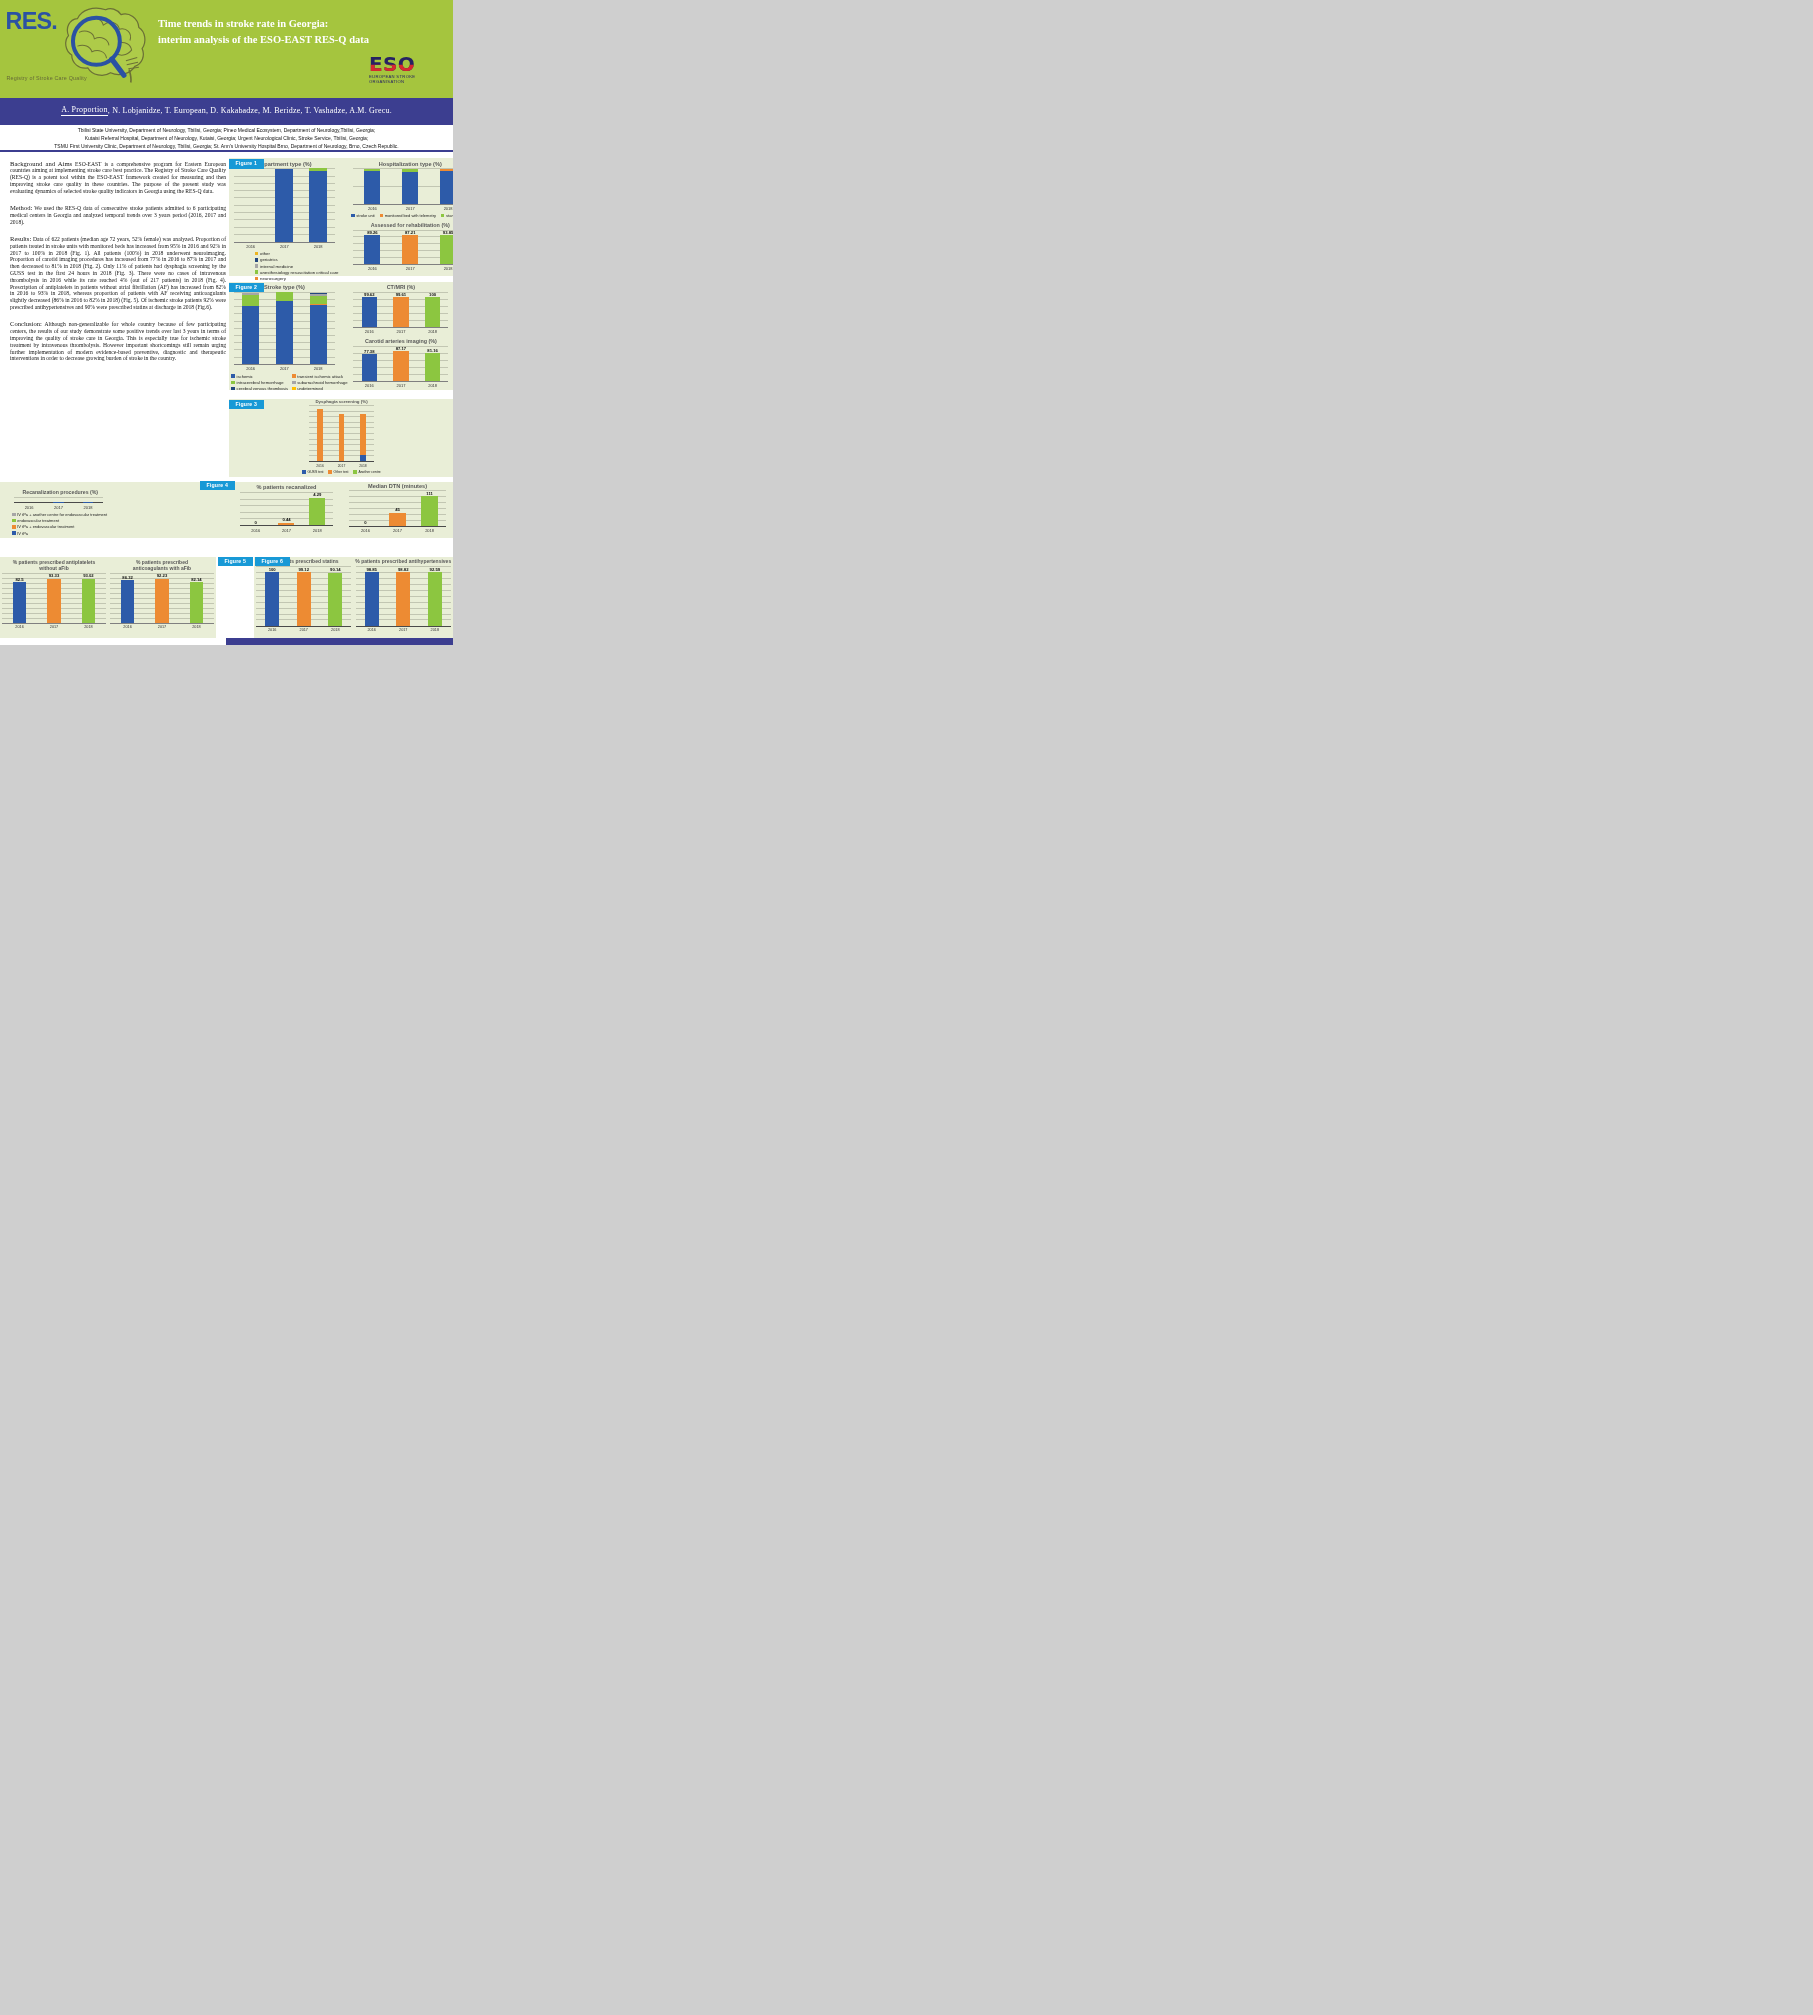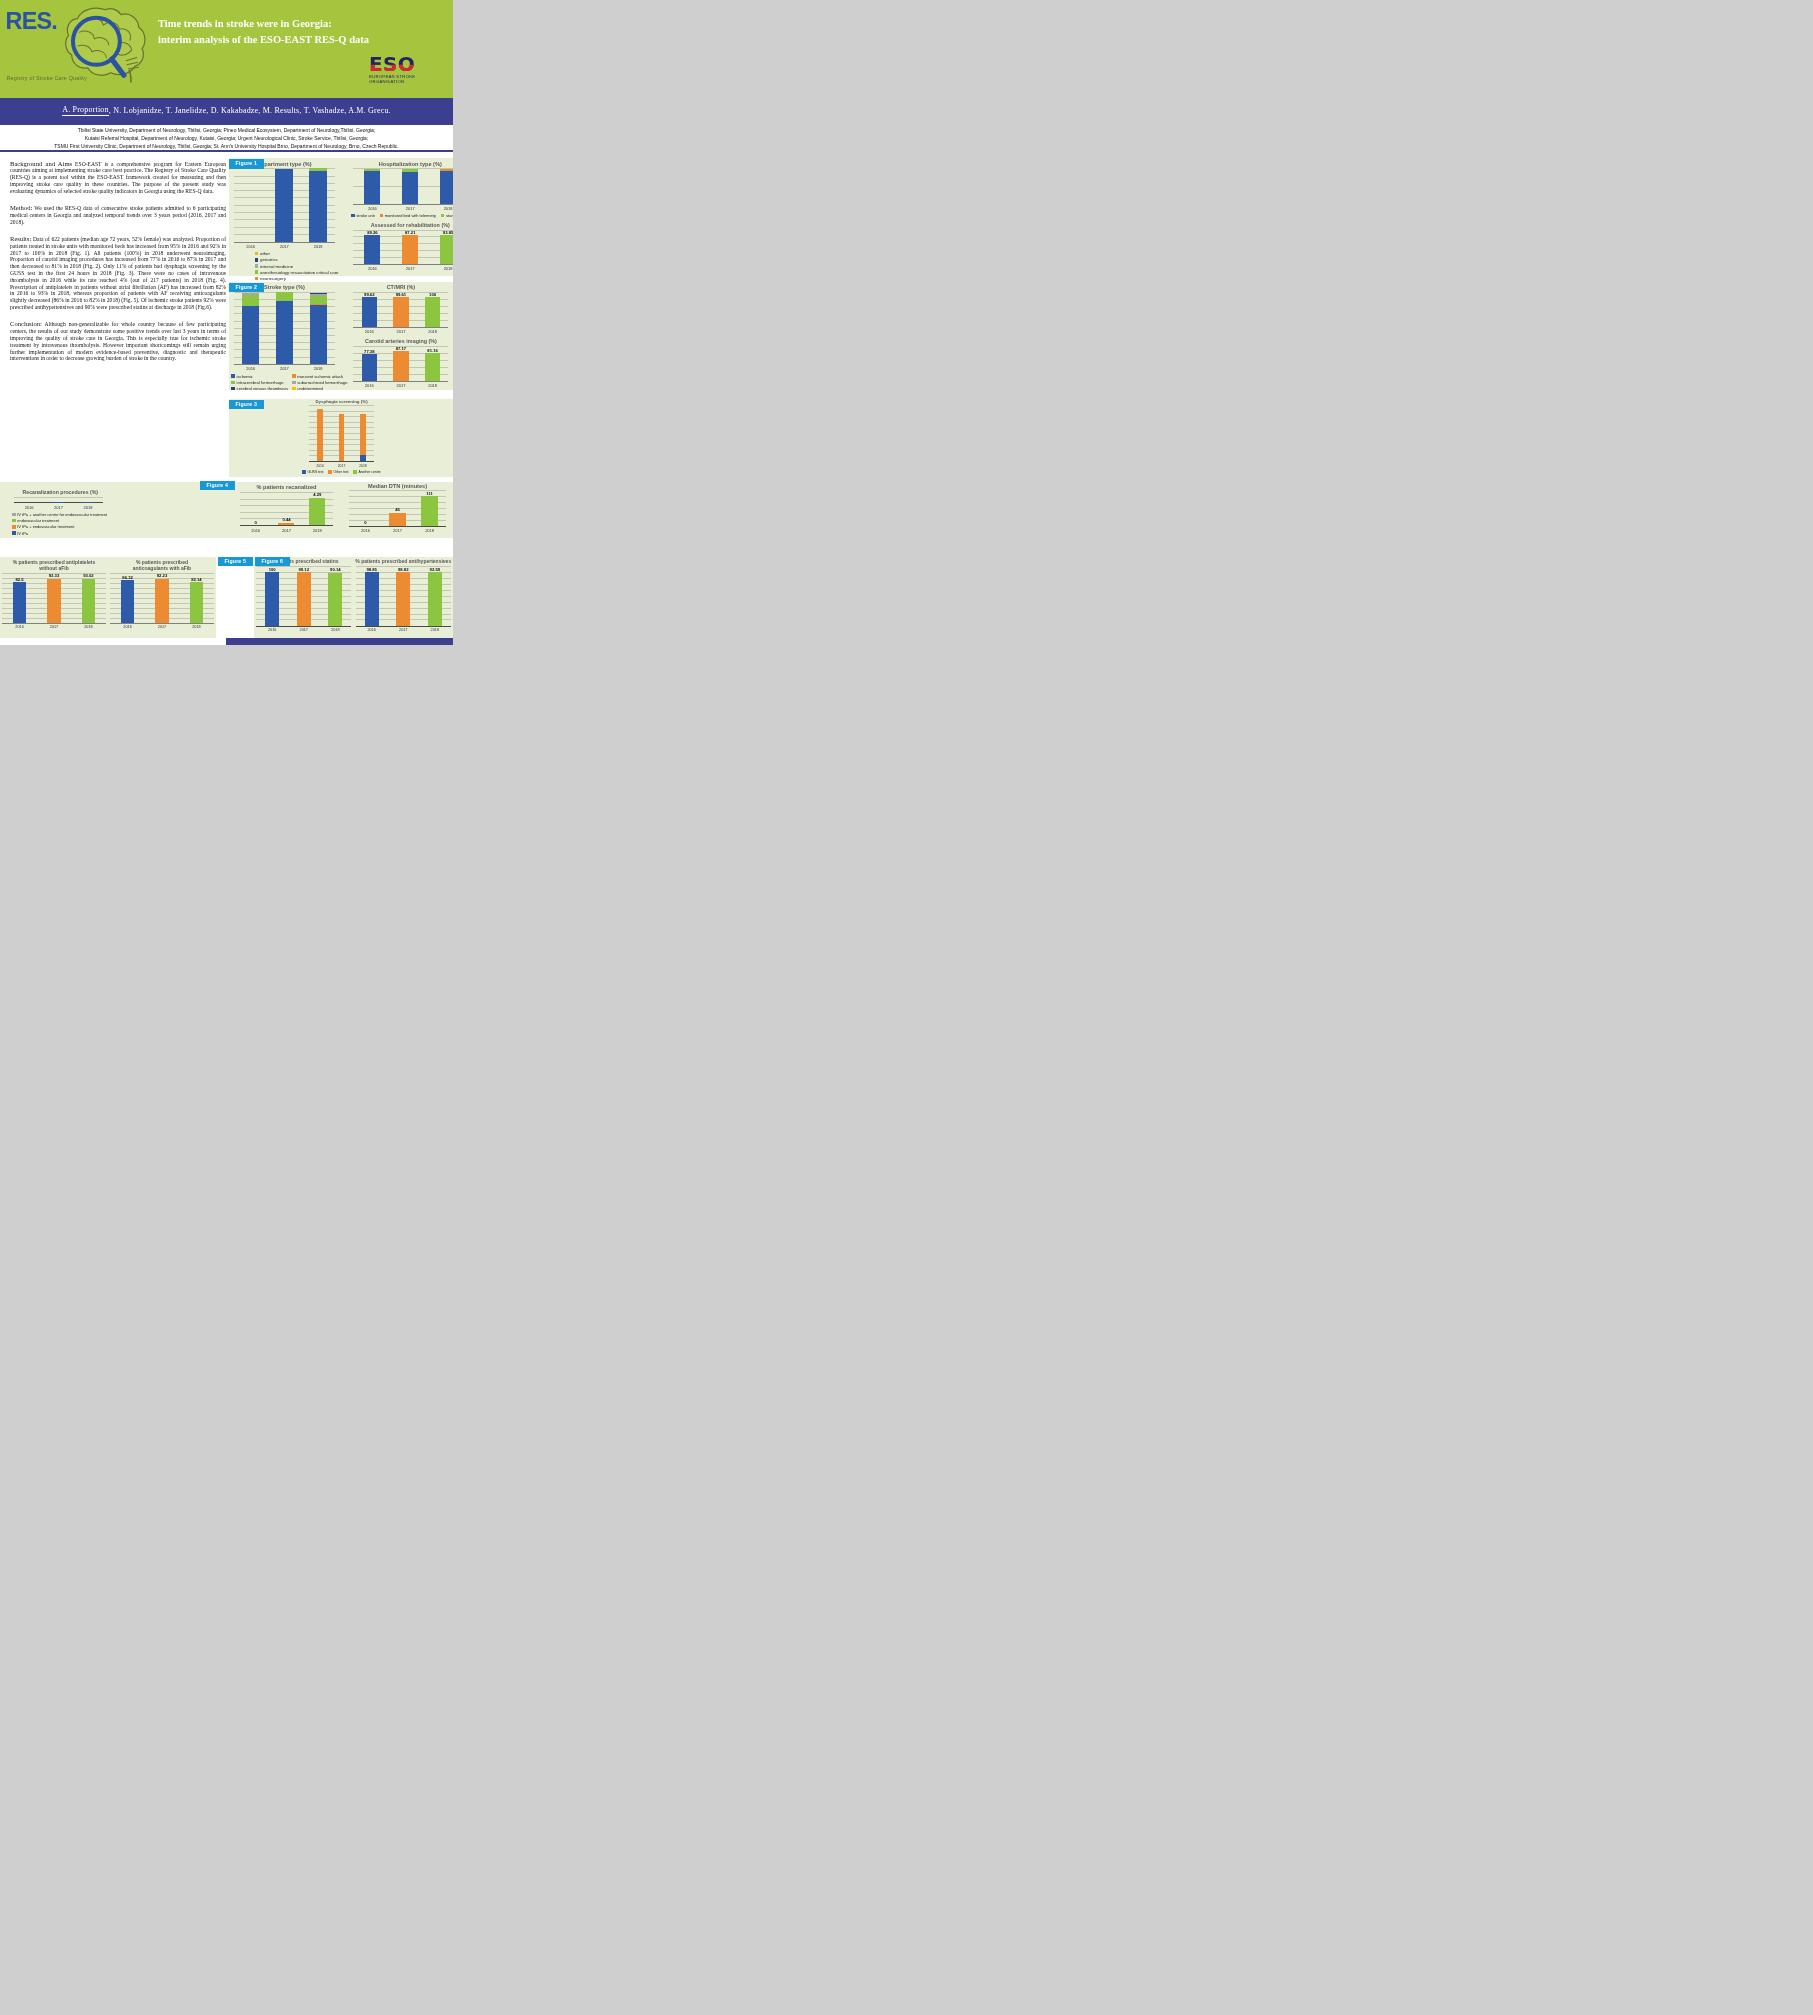--- a/index.html
+++ b/index.html
@@ -90,36 +90,36 @@
         <path d="M48,104 C64,98 80,104 84,118 C100,110 118,118 120,134" fill="none" stroke="#6b7036" stroke-width="2.5"></path>
         <path d="M150,96 C166,92 180,100 182,114 C170,128 152,130 142,120" fill="none" stroke="#6b7036" stroke-width="2.5"></path>
         <path d="M168,140 L196,132 M170,150 L198,144 M174,160 L200,156" stroke="#6b7036" stroke-width="2.5"></path>
         <path d="M176,162 C180,176 182,186 180,194" fill="none" stroke="#6b7036" stroke-width="4"></path>
         <circle cx="95" cy="92" r="58" fill="none" stroke="#2b52a3" stroke-width="10"></circle>
         <path d="M133,136 L163,176" stroke="#2b52a3" stroke-width="13" stroke-linecap="round"></path>
       </svg>
       <div class="resq-tag">Registry of Stroke Care Quality</div>
     </div>
     <div class="title">
-      <div>Time trends in stroke were in Georgia:</div>
+      <div>Time trends in stroke rate in Georgia:</div>
       <div>interim analysis of the ESO-EAST RES-Q data</div>
     </div>
     <div class="eso">
       <div class="eso-acr">
         <span class="eso-top">ESO</span>
         <span class="eso-bot">ESO</span>
       </div>
       <div class="eso-l1">EUROPEAN STROKE</div>
       <div class="eso-l2">ORGANISATION</div>
     </div>
   </header>
 
   <div class="authors">
     <span class="first">A. Proportion</span>
-      <span>, N. Lobjanidze, T. Janelidze, D. Kakabadze, M. Results, T. Vashadze, A.M. Grecu.</span>
+      <span>, N. Lobjanidze, T. European, D. Kakabadze, M. Beridze, T. Vashadze, A.M. Grecu.</span>
   </div>
 
   <div class="affil">
     <div>Tbilisi State University, Department of Neurology, Tbilisi, Georgia; Pineo Medical Ecosystem, Department of Neurology,Tbilisi, Georgia;</div>
     <div>Kutaisi Referral Hospital, Department of Neurology, Kutaisi, Georgia; Urgent Neurological Clinic, Stroke Service, Tbilisi, Georgia;</div>
     <div>TSMU First University Clinic, Department of Neurology, Tbilisi, Georgia; St. Ann's University Hospital Brno, Department of Neurology, Brno, Czech Republic.</div>
   </div>
 
   <div class="rule"></div>
 

